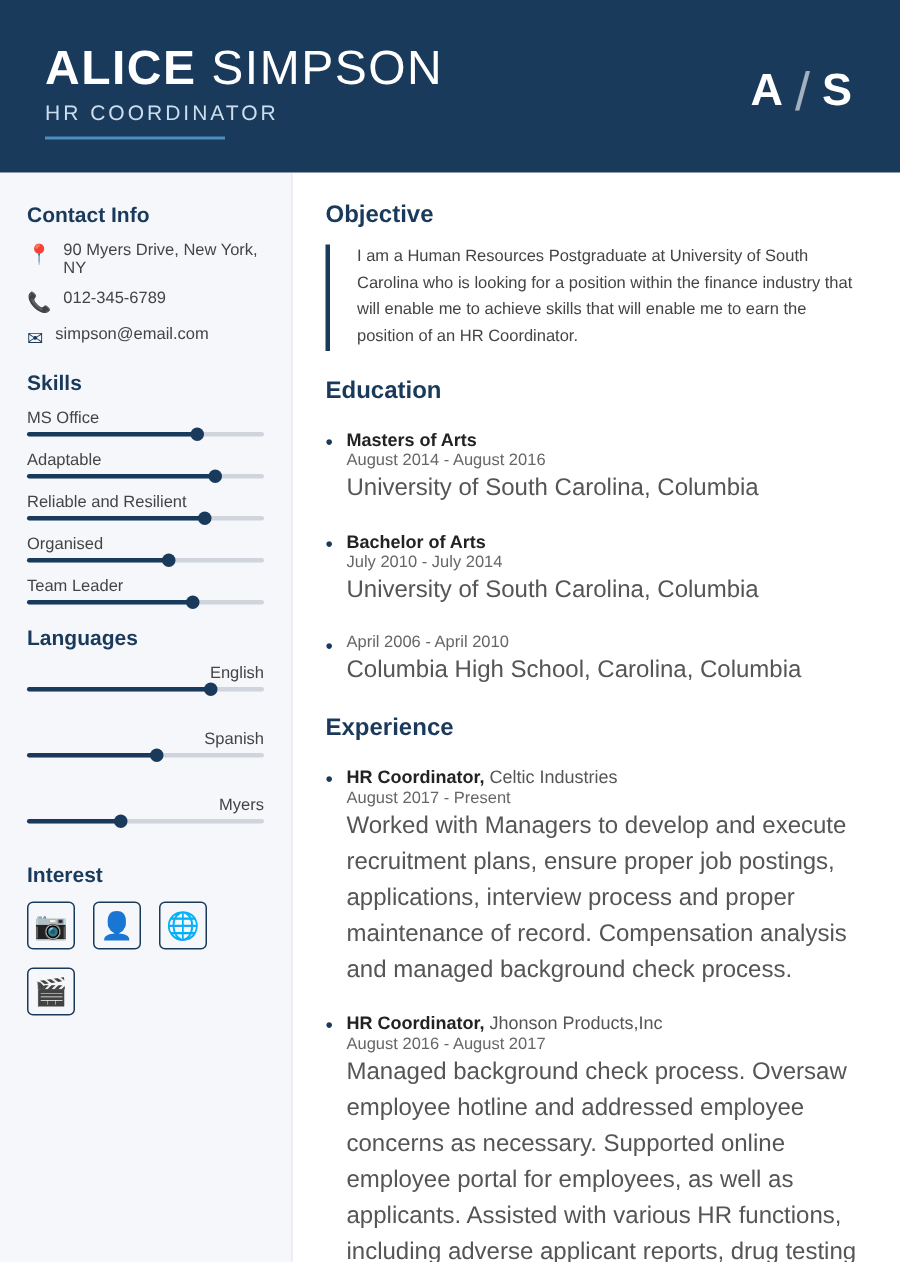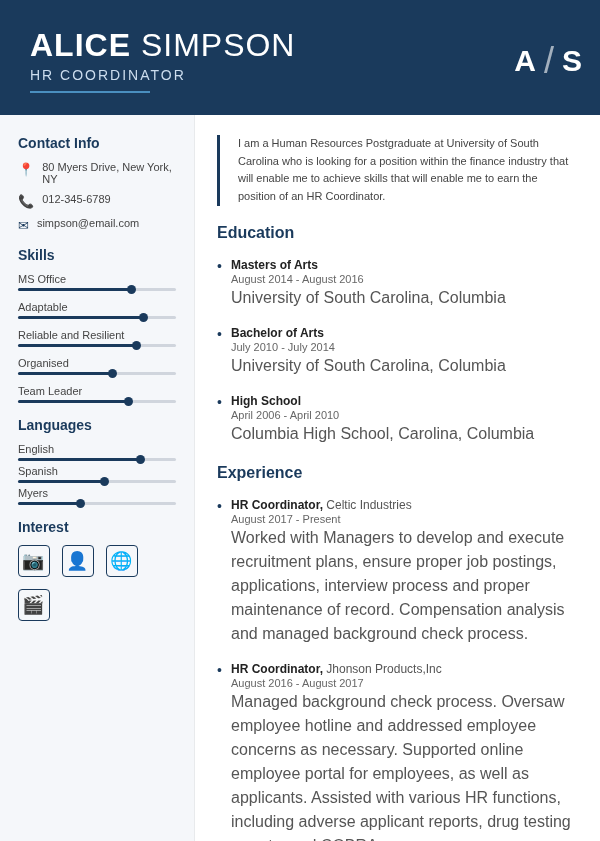--- a/index.html
+++ b/index.html
@@ -9,21 +9,21 @@
       min-height: 841px;
       background: #fff;
       font-size: 12px;
       color: #333;
     }
 
     
     .header {
       background: #1a3a5c;
       color: white;
-      padding: 28px 16px 22px 30px;
+      padding: 28px 30px 22px 30px;
       display: flex;
       justify-content: space-between;
       align-items: center;
       position: relative;
     }
     .header-left {}
     .header-name {
       font-size: 32px;
       font-weight: 900;
       letter-spacing: 1px;
@@ -141,21 +141,22 @@
       right: -4px;
       top: -3px;
       width: 9px;
       height: 9px;
       background: #1a3a5c;
       border-radius: 50%;
     }
 
     
     .lang-item {
-      margin-bottom: 4px;
+      margin-bottom: 26px;
+      text-align: right;
     }
     .lang-label {
       font-size: 11px;
       color: #444;
       margin-bottom: 3px;
     }
 
     
     .interest-icons {
       display: flex;
@@ -257,21 +258,21 @@
   </div>
 </div>
 
 <div class="main">
 
   <div class="sidebar">
 
     <div class="section-title-left">Contact Info</div>
     <div class="contact-item">
       <span class="contact-icon">📍</span>
-      <span>80 Myers Drive, New York, NY</span>
+      <span>90 Myers Drive, New York, NY</span>
     </div>
     <div class="contact-item">
       <span class="contact-icon">📞</span>
       <span>012-345-6789</span>
     </div>
     <div class="contact-item">
       <span class="contact-icon">✉</span>
       <span>simpson@email.com</span>
     </div>
 
@@ -336,36 +337,36 @@
       <div class="interest-icon">📷</div>
       <div class="interest-icon">👤</div>
       <div class="interest-icon">🌐</div>
       <div class="interest-icon">🎬</div>
     </div>
 
   </div>
 
   <div class="content">
 
+    <div class="section-title-right">Objective</div>
     <div class="objective-text">I am a Human Resources Postgraduate at University of South Carolina who is looking for a position within the finance industry that will enable me to achieve skills that will enable me to earn the position of an HR Coordinator.</div>
 
     <div class="section-title-right">Education</div>
     <div id="education-container">
         <div class="edu-item">
     <div class="edu-title">Masters of Arts</div>
     <div class="edu-date">August 2014 - August 2016</div>
     <div class="edu-institution">University of South Carolina, Columbia</div>
   </div>
         <div class="edu-item">
     <div class="edu-title">Bachelor of Arts</div>
     <div class="edu-date">July 2010 - July 2014</div>
     <div class="edu-institution">University of South Carolina, Columbia</div>
   </div>
         <div class="edu-item">
-    <div class="edu-title">High School</div>
     <div class="edu-date">April 2006 - April 2010</div>
     <div class="edu-institution">Columbia High School, Carolina, Columbia</div>
   </div>
       </div>
 
     <div class="section-title-right">Experience</div>
     <div id="experience-container">
         <div class="exp-item">
     <div class="exp-title">HR Coordinator, <span class="exp-company">Celtic Industries</span></div>
     <div class="exp-date">August 2017 - Present</div>

